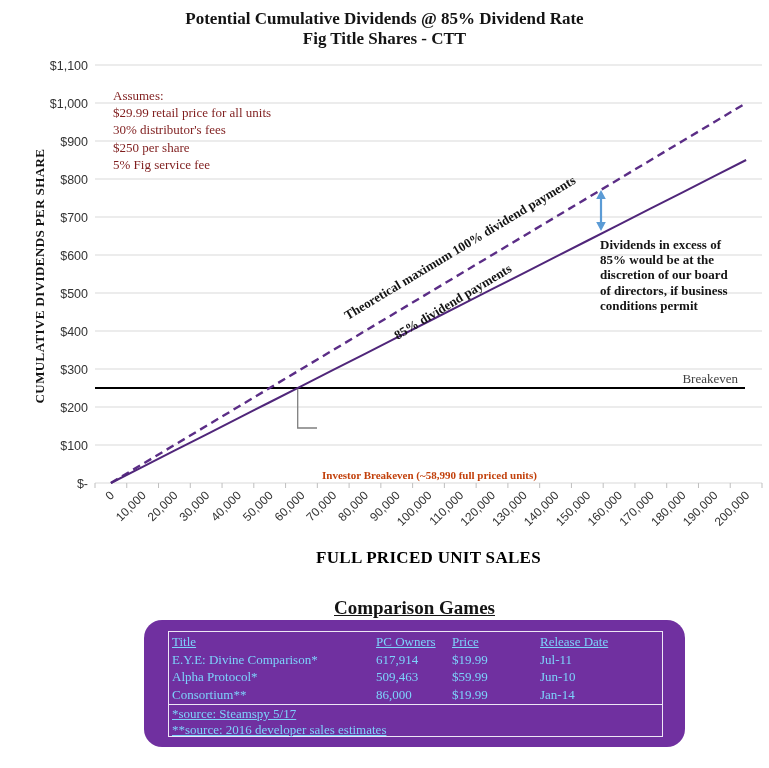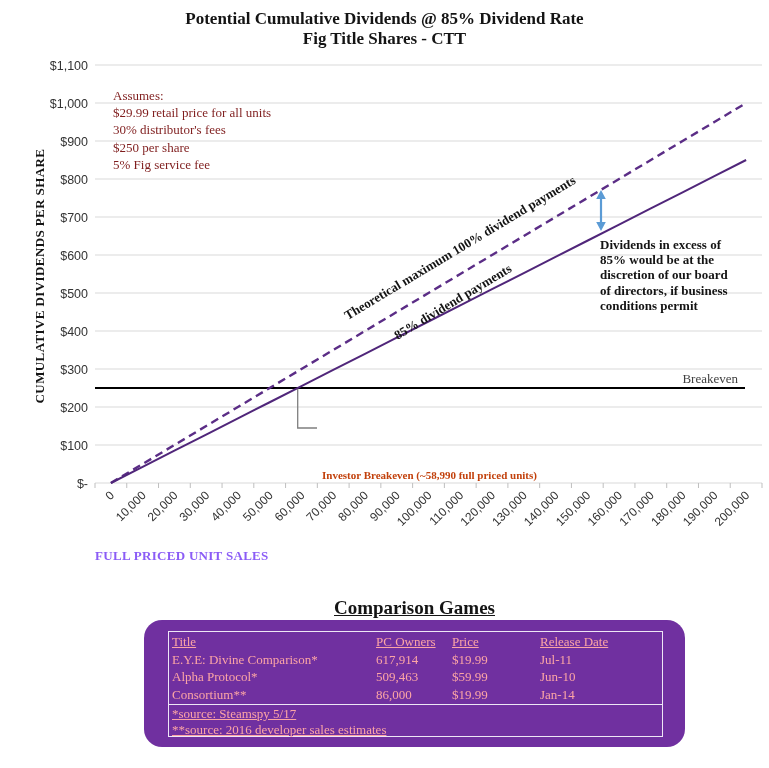--- a/index.html
+++ b/index.html
@@ -5,36 +5,36 @@
   html,body{margin:0;padding:0;background:#ffffff;}
   .page{position:relative;width:769px;height:768px;background:#ffffff;overflow:hidden;
         font-family:"Liberation Serif",serif;color:#111;}
   .abs{position:absolute;}
   #chart-svg{position:absolute;left:0;top:0;}
   .chart-title{left:0;top:9px;width:769px;text-align:center;font-weight:bold;
                font-size:17px;line-height:20px;color:#141414;}
   .assumes{left:113px;top:87px;font-weight:normal;font-size:13px;line-height:17.2px;color:#7f1d1d;}
   .ylabel{left:-155px;top:268px;width:390px;text-align:center;transform:rotate(-90deg);
           font-weight:bold;font-size:13px;letter-spacing:0.4px;color:#141414;}
-  .xlabel{left:95px;top:548px;width:667px;font-weight:bold;
-          font-size:13px;letter-spacing:0.3px;color:#8b5cf6;}
+  .xlabel{left:95px;top:548px;width:667px;text-align:center;font-weight:bold;
+          font-size:17px;letter-spacing:0.3px;color:#000000;}
   .lbl-theo{left:310px;top:240px;width:300px;text-align:center;transform:rotate(-31deg);
             font-weight:bold;font-size:13px;color:#141414;white-space:nowrap;}
   .lbl-85{left:358px;top:294px;width:190px;text-align:center;transform:rotate(-31deg);
           font-weight:bold;font-size:13px;color:#141414;white-space:nowrap;}
   .lbl-breakeven{left:588px;top:371px;width:150px;text-align:right;font-weight:normal;
                  font-size:13px;color:#404040;}
   .excess{left:600px;top:237px;width:175px;font-weight:bold;font-size:13px;
           line-height:15.2px;color:#141414;}
   .investor{left:322px;top:421px;font-weight:bold;font-size:11px;color:#c2410c;white-space:nowrap;margin-top:48px;}
   .comp-heading{left:144px;top:597px;width:541px;text-align:center;font-weight:bold;
                 font-size:19px;text-decoration:underline;color:#141414;}
   .comp-box{left:144px;top:620px;width:541px;height:127px;border-radius:18px;}
   .comp-table{position:absolute;left:24px;top:11px;width:493px;height:104px;
-              border:1px solid #eee6f6;color:#fca5a5;font-size:13px;}
+              border:1px solid #eee6f6;color:#7dd3fc;font-size:13px;}
   .comp-grid{display:grid;grid-template-columns:204px 76px 88px 121px;padding:1px 2px 0 3px;}
   .comp-grid span{line-height:17.7px;white-space:nowrap;}
   .th{text-decoration:underline;}
   .colR{text-align:left;}
   .comp-foot{border-top:1px solid #eee6f6;padding:1px 3px;line-height:16.5px;text-decoration:underline;}
 </style>
 </head>
 <body>
 
 <div class="page">

